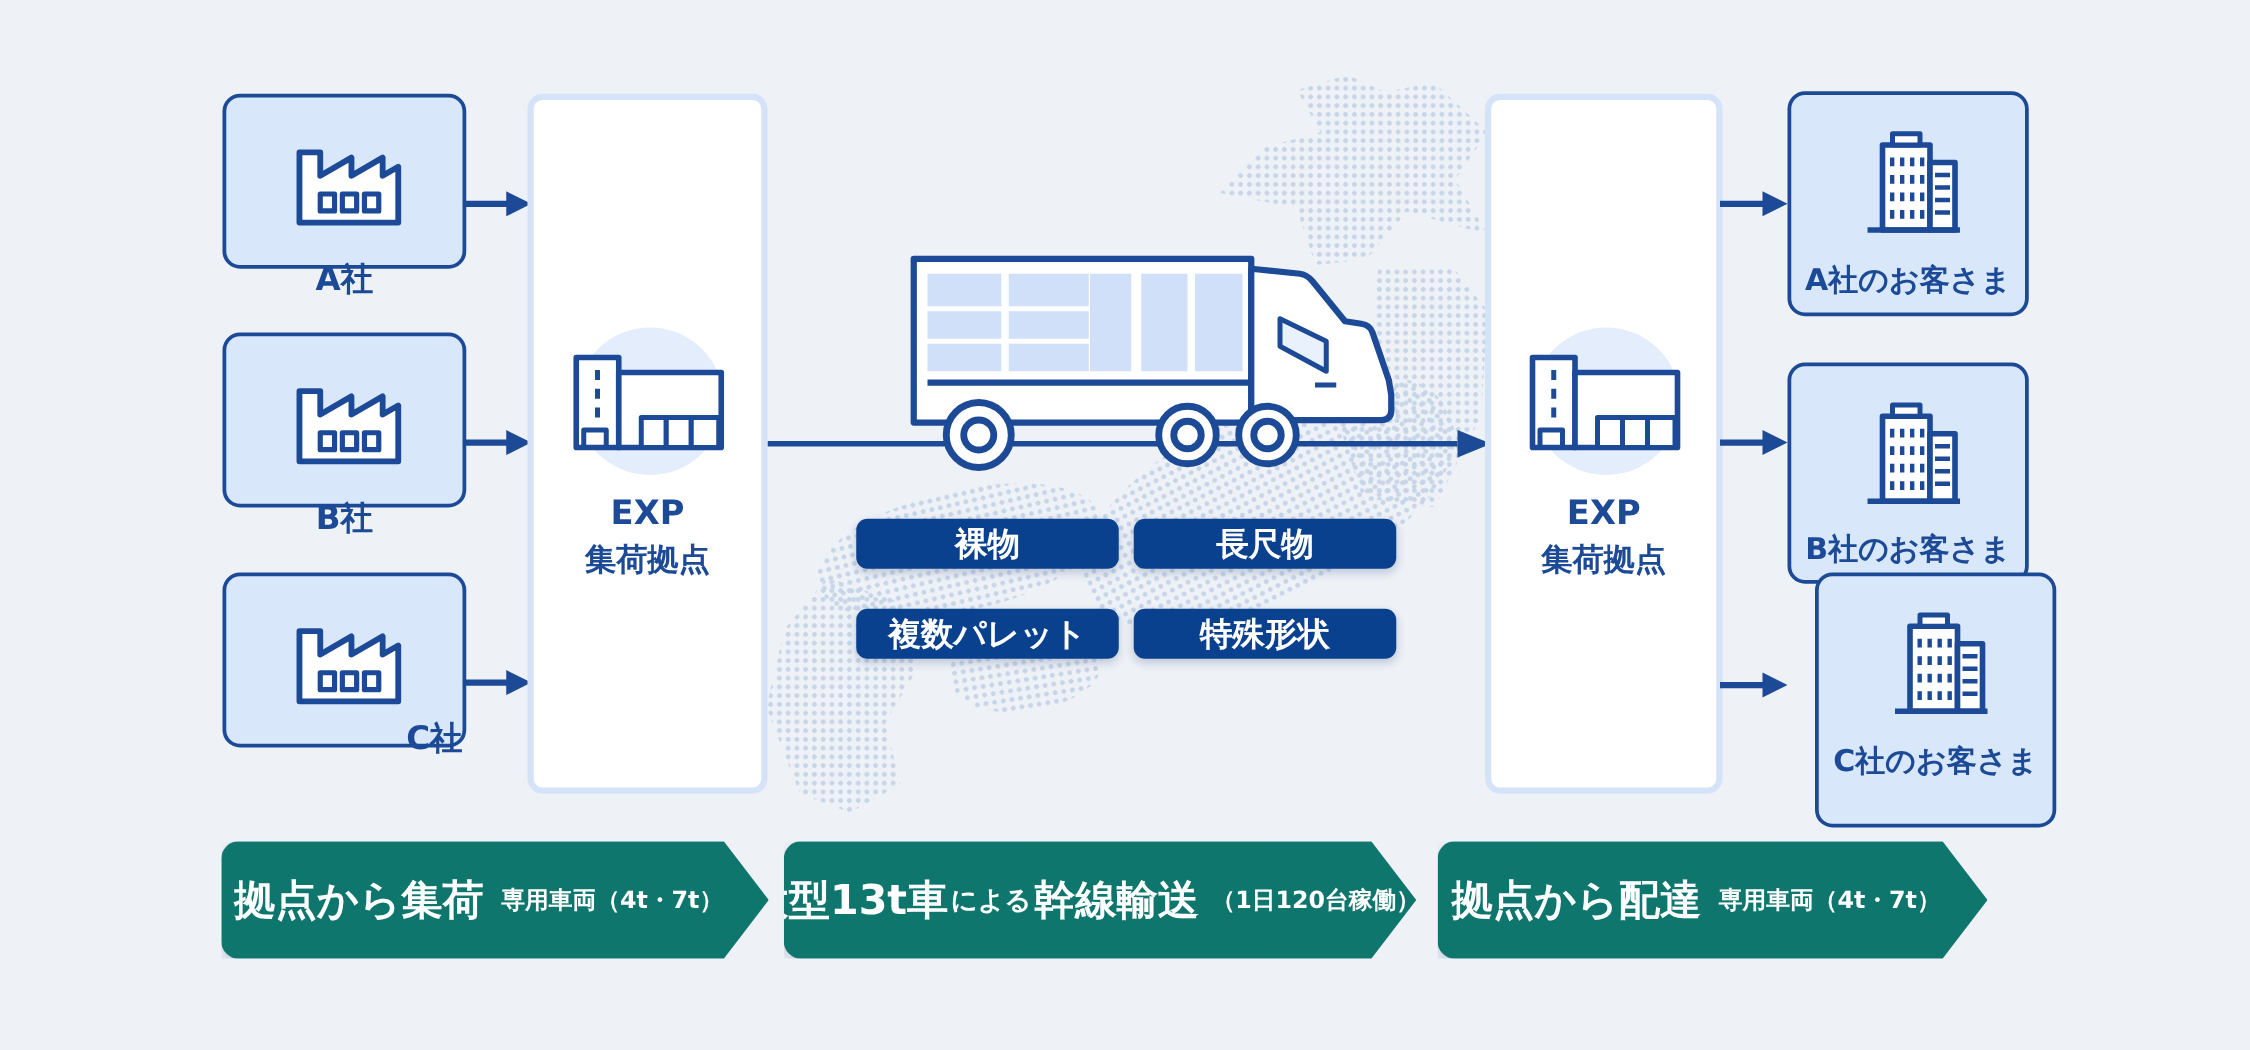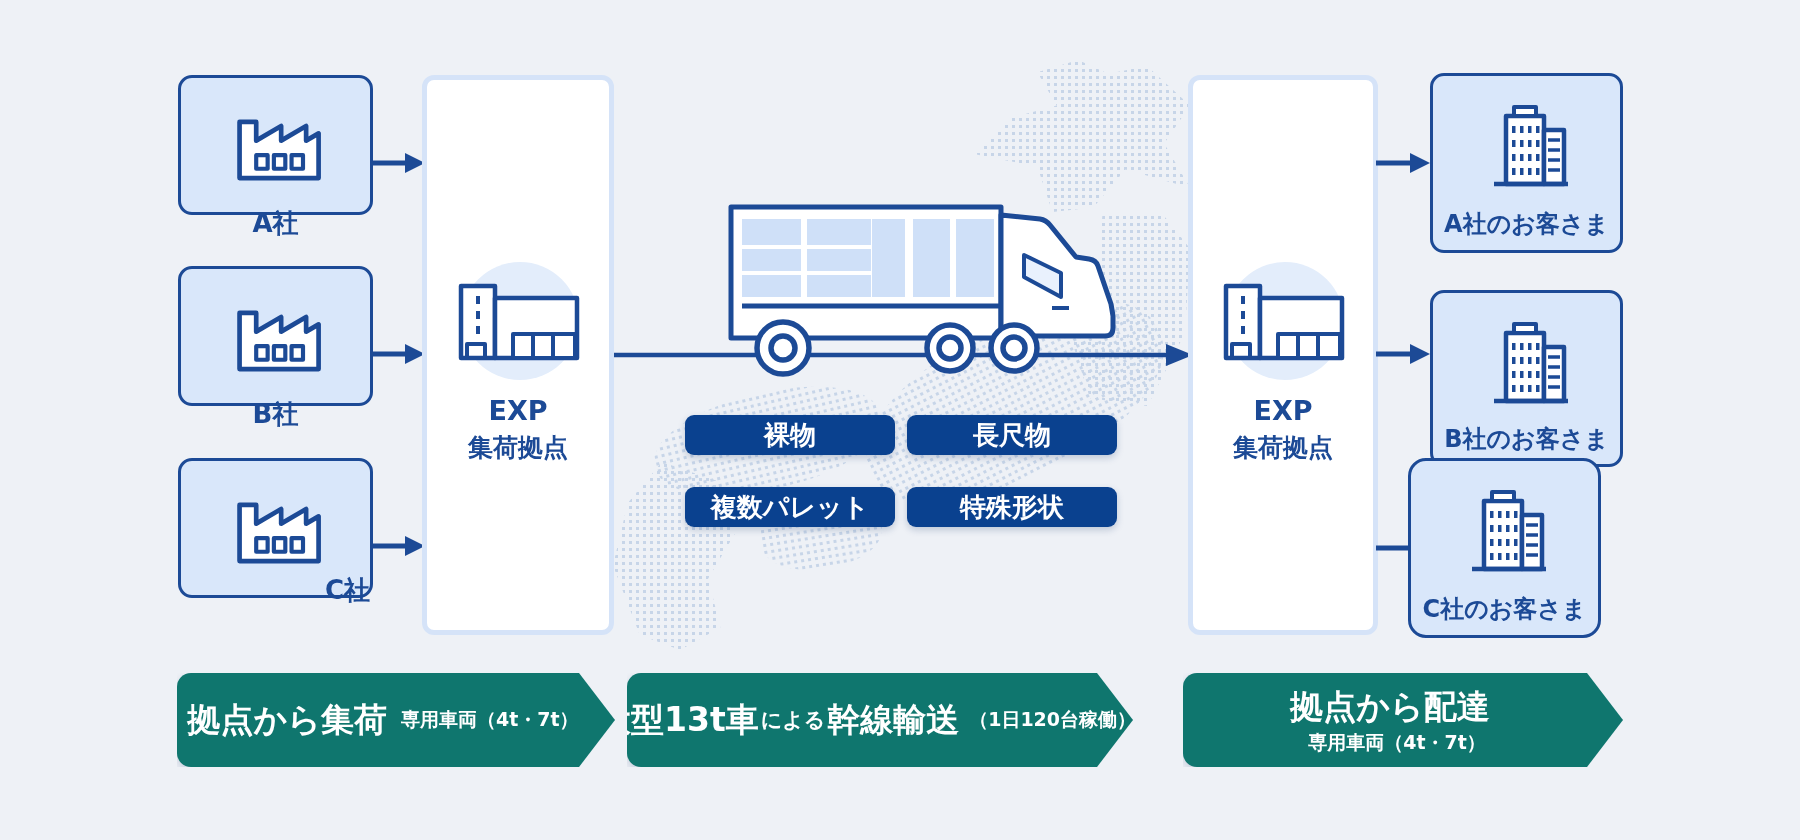--- a/index.html
+++ b/index.html
@@ -236,21 +236,21 @@
           <rect x="54" y="52" width="3.5" height="7"></rect>
         <rect x="30" y="66" width="3.5" height="7"></rect>
           <rect x="38" y="66" width="3.5" height="7"></rect>
           <rect x="46" y="66" width="3.5" height="7"></rect>
           <rect x="54" y="66" width="3.5" height="7"></rect>
       </g>
       <line x1="12" y1="82" x2="86" y2="82" stroke="#1c4a96" stroke-width="4.5"></line>
     </svg>
     <div class="party-label" style="top:130px;font-size:24px;">B社のお客さま</div>
   </div>
-  <div class="party-box" style="left:1408px;top:458px;width:193px;height:180px;border-radius:18px;">
+  <div class="party-box" style="left:1452px;top:458px;width:193px;height:204px;">
     <svg class="abs" style="left:49px;top:26px;" width="90" height="88" viewBox="0 0 90 88">
       <rect class="stroke" stroke-width="4.5" x="24" y="14" width="38" height="68"></rect>
       <rect class="stroke" stroke-width="4" x="32" y="5" width="22" height="9"></rect>
       <rect class="stroke" stroke-width="4.5" x="62" y="28" width="20" height="54"></rect>
       <g stroke="#1c4a96" stroke-width="3.5">
         <line x1="66" y1="38" x2="78" y2="38"></line>
           <line x1="66" y1="48" x2="78" y2="48"></line>
         <line x1="66" y1="58" x2="78" y2="58"></line>
           <line x1="66" y1="68" x2="78" y2="68"></line>
       </g>
@@ -280,18 +280,18 @@
   <div class="banner" style="left:177px;width:438px;">
     <span class="seg lg">拠点から集荷</span>
     <span class="seg sm">専用車両（4t・7t）</span>
   </div>
   <div class="banner" style="left:627px;width:506px;">
     <span class="seg lg">大型13t車</span>
     <span class="seg md">による</span>
     <span class="seg lg">幹線輸送</span>
     <span class="seg sm" style="margin-left:10px;">（1日120台稼働）</span>
   </div>
-  <div class="banner" style="left:1183px;width:440px;flex-direction:column;">
+  <div class="banner" style="left:1150px;width:440px;">
     <span class="seg lg">拠点から配達</span>
     <span class="seg sm">専用車両（4t・7t）</span>
   </div>
 
 </div>
 
 </body></html>

